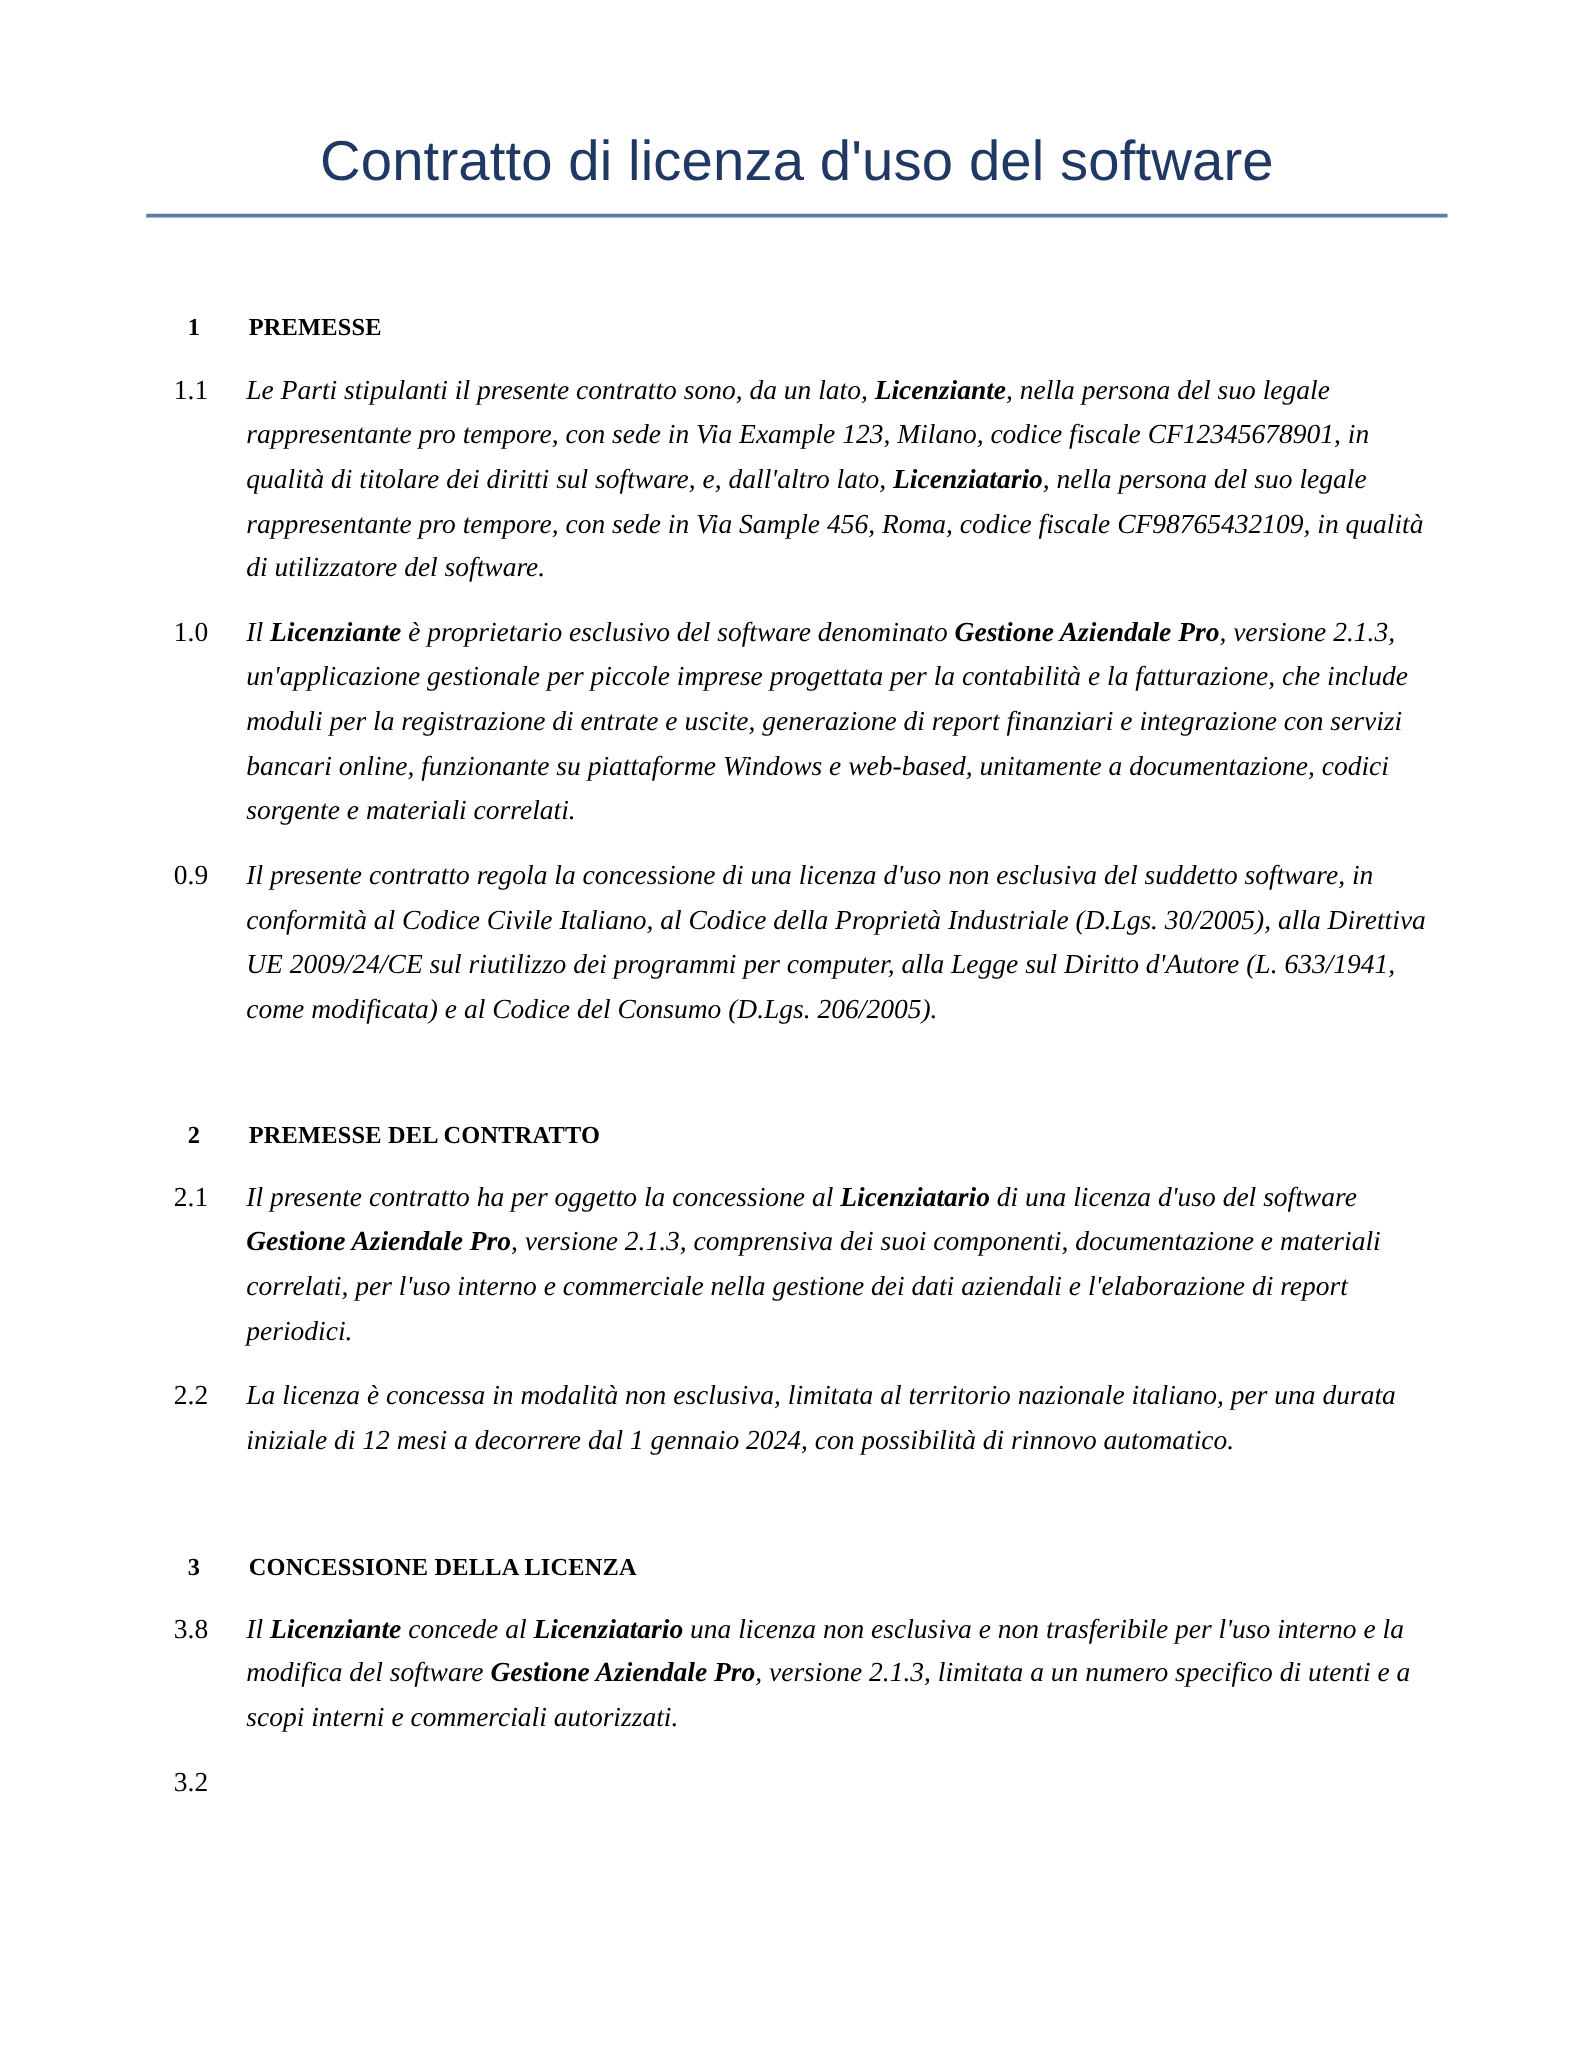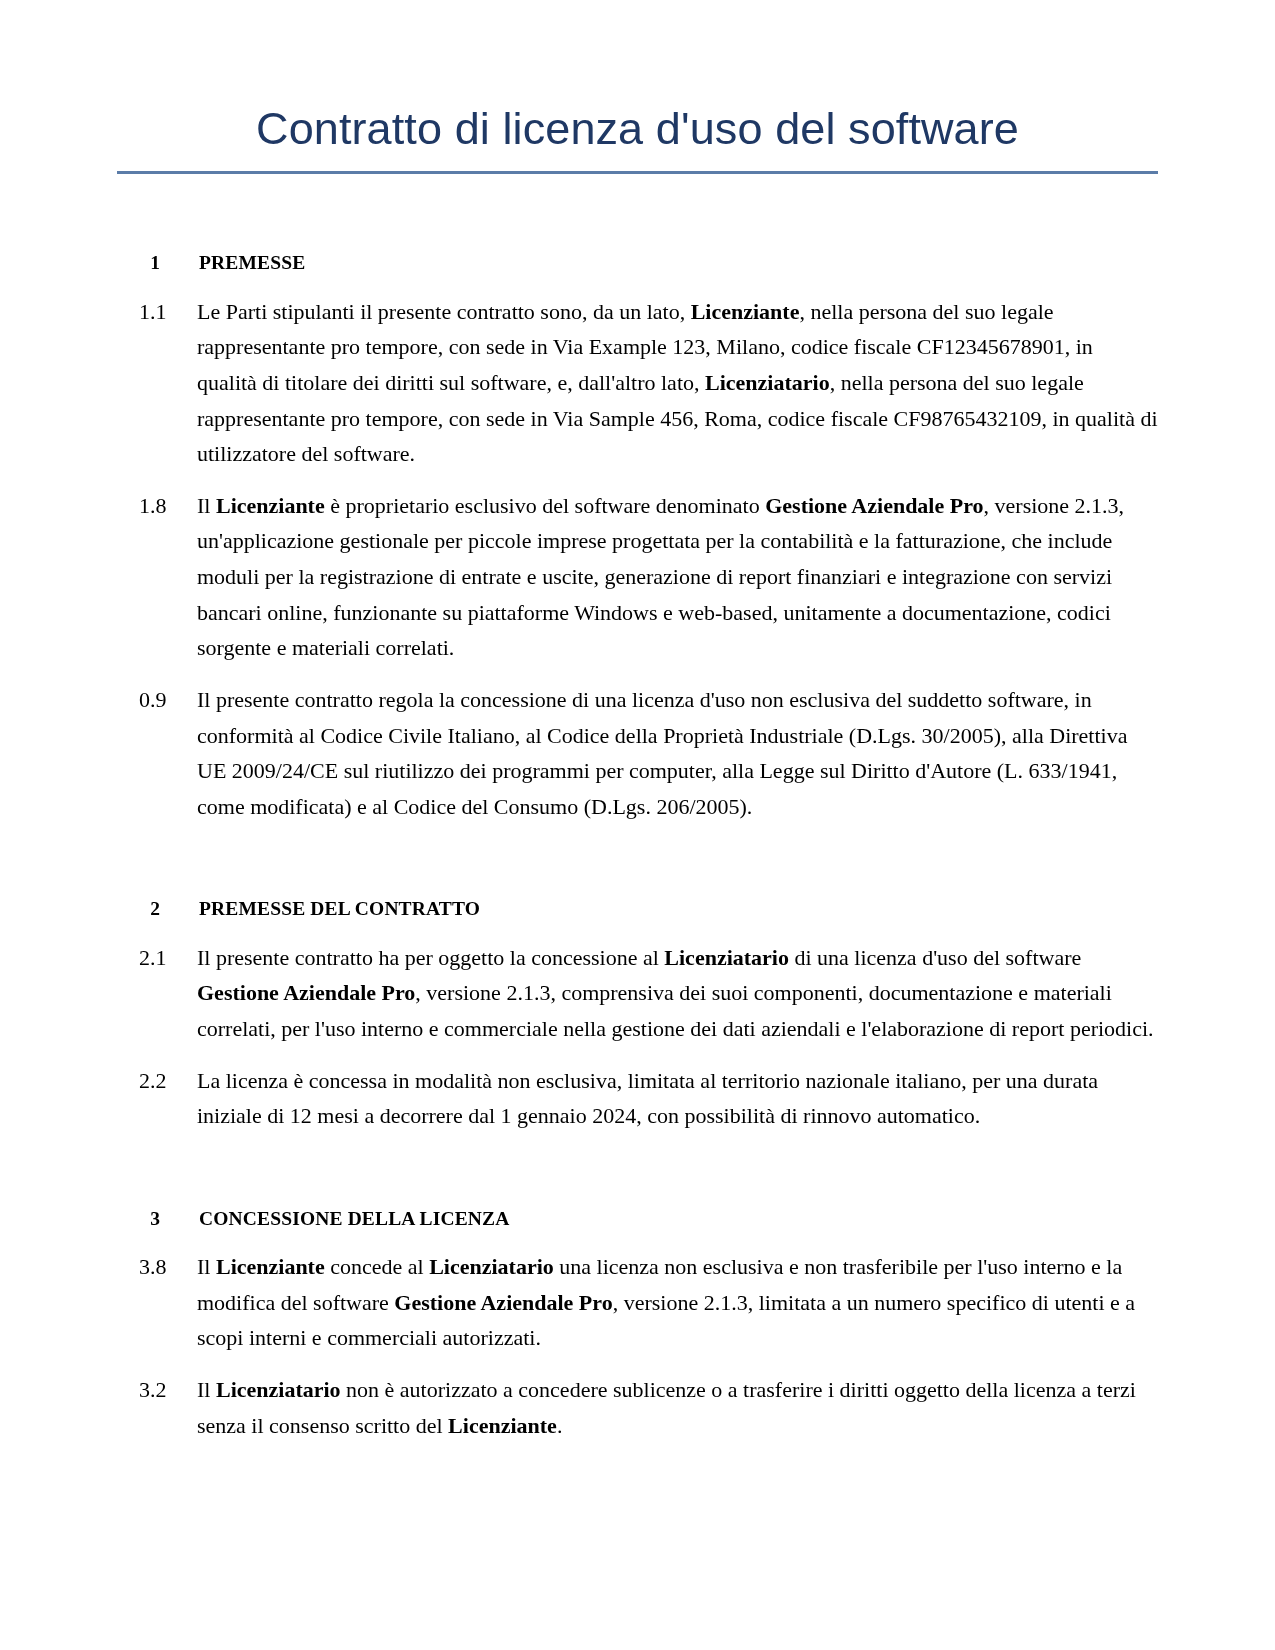--- a/index.html
+++ b/index.html
@@ -81,20 +81,21 @@
   .para .p-num {
     width: 58px;
     flex: 0 0 58px;
     text-align: left;
     box-sizing: border-box;
     margin-left: 139px;
   }
   .para .p-text {
     flex: 1 1 auto;
     text-align: left;
+    font-style: italic;
   }
   .para b, .section b {
     font-weight: bold;
   }
 
   
   .sp-after-title   { height: 76px; }
   .sp-sec-to-para   { height: 17px; }
   .sp-para          { height: 16px; }
   .sp-block         { height: 72px; }
@@ -116,21 +117,21 @@
         <span class="s-num">1</span>
         <span class="s-title">PREMESSE</span>
       </div>
       <div class="sp-sec-to-para"></div>
       <div class="para">
         <span class="p-num">1.1</span>
         <span class="p-text"><span>Le Parti stipulanti il presente contratto sono, da un lato, </span><b>Licenziante</b><span>, nella persona del suo legale rappresentante pro tempore, con sede in Via Example 123, Milano, codice fiscale CF12345678901, in qualità di titolare dei diritti sul software, e, dall'altro lato, </span><b>Licenziatario</b><span>, nella persona del suo legale rappresentante pro tempore, con sede in Via Sample 456, Roma, codice fiscale CF98765432109, in qualità di utilizzatore del software.</span></span>
       </div>
       <div class="sp-para"></div>
       <div class="para">
-        <span class="p-num">1.8</span>
+        <span class="p-num">1.0</span>
         <span class="p-text"><span>Il </span><b>Licenziante</b><span> è proprietario esclusivo del software denominato </span><b>Gestione Aziendale Pro</b><span>, versione 2.1.3, un'applicazione gestionale per piccole imprese progettata per la contabilità e la fatturazione, che include moduli per la registrazione di entrate e uscite, generazione di report finanziari e integrazione con servizi bancari online, funzionante su piattaforme Windows e web-based, unitamente a documentazione, codici sorgente e materiali correlati.</span></span>
       </div>
       <div class="sp-para"></div>
       <div class="para">
         <span class="p-num">0.9</span>
         <span class="p-text"><span>Il presente contratto regola la concessione di una licenza d'uso non esclusiva del suddetto software, in conformità al Codice Civile Italiano, al Codice della Proprietà Industriale (D.Lgs. 30/2005), alla Direttiva UE 2009/24/CE sul riutilizzo dei programmi per computer, alla Legge sul Diritto d'Autore (L. 633/1941, come modificata) e al Codice del Consumo (D.Lgs. 206/2005).</span></span>
       </div>
       <div class="sp-block"></div>
       <div class="section">
         <span class="s-num">2</span>
@@ -152,17 +153,16 @@
         <span class="s-title">CONCESSIONE DELLA LICENZA</span>
       </div>
       <div class="sp-sec-to-para"></div>
       <div class="para">
         <span class="p-num">3.8</span>
         <span class="p-text"><span>Il </span><b>Licenziante</b><span> concede al </span><b>Licenziatario</b><span> una licenza non esclusiva e non trasferibile per l'uso interno e la modifica del software </span><b>Gestione Aziendale Pro</b><span>, versione 2.1.3, limitata a un numero specifico di utenti e a scopi interni e commerciali autorizzati.</span></span>
       </div>
       <div class="sp-para"></div>
       <div class="para">
         <span class="p-num">3.2</span>
-        <span class="p-text"><span>Il </span><b>Licenziatario</b><span> non è autorizzato a concedere sublicenze o a trasferire i diritti oggetto della licenza a terzi senza il consenso scritto del </span><b>Licenziante</b><span>.</span></span>
       </div>
     </div>
 
 </div>
 
 </body></html>

